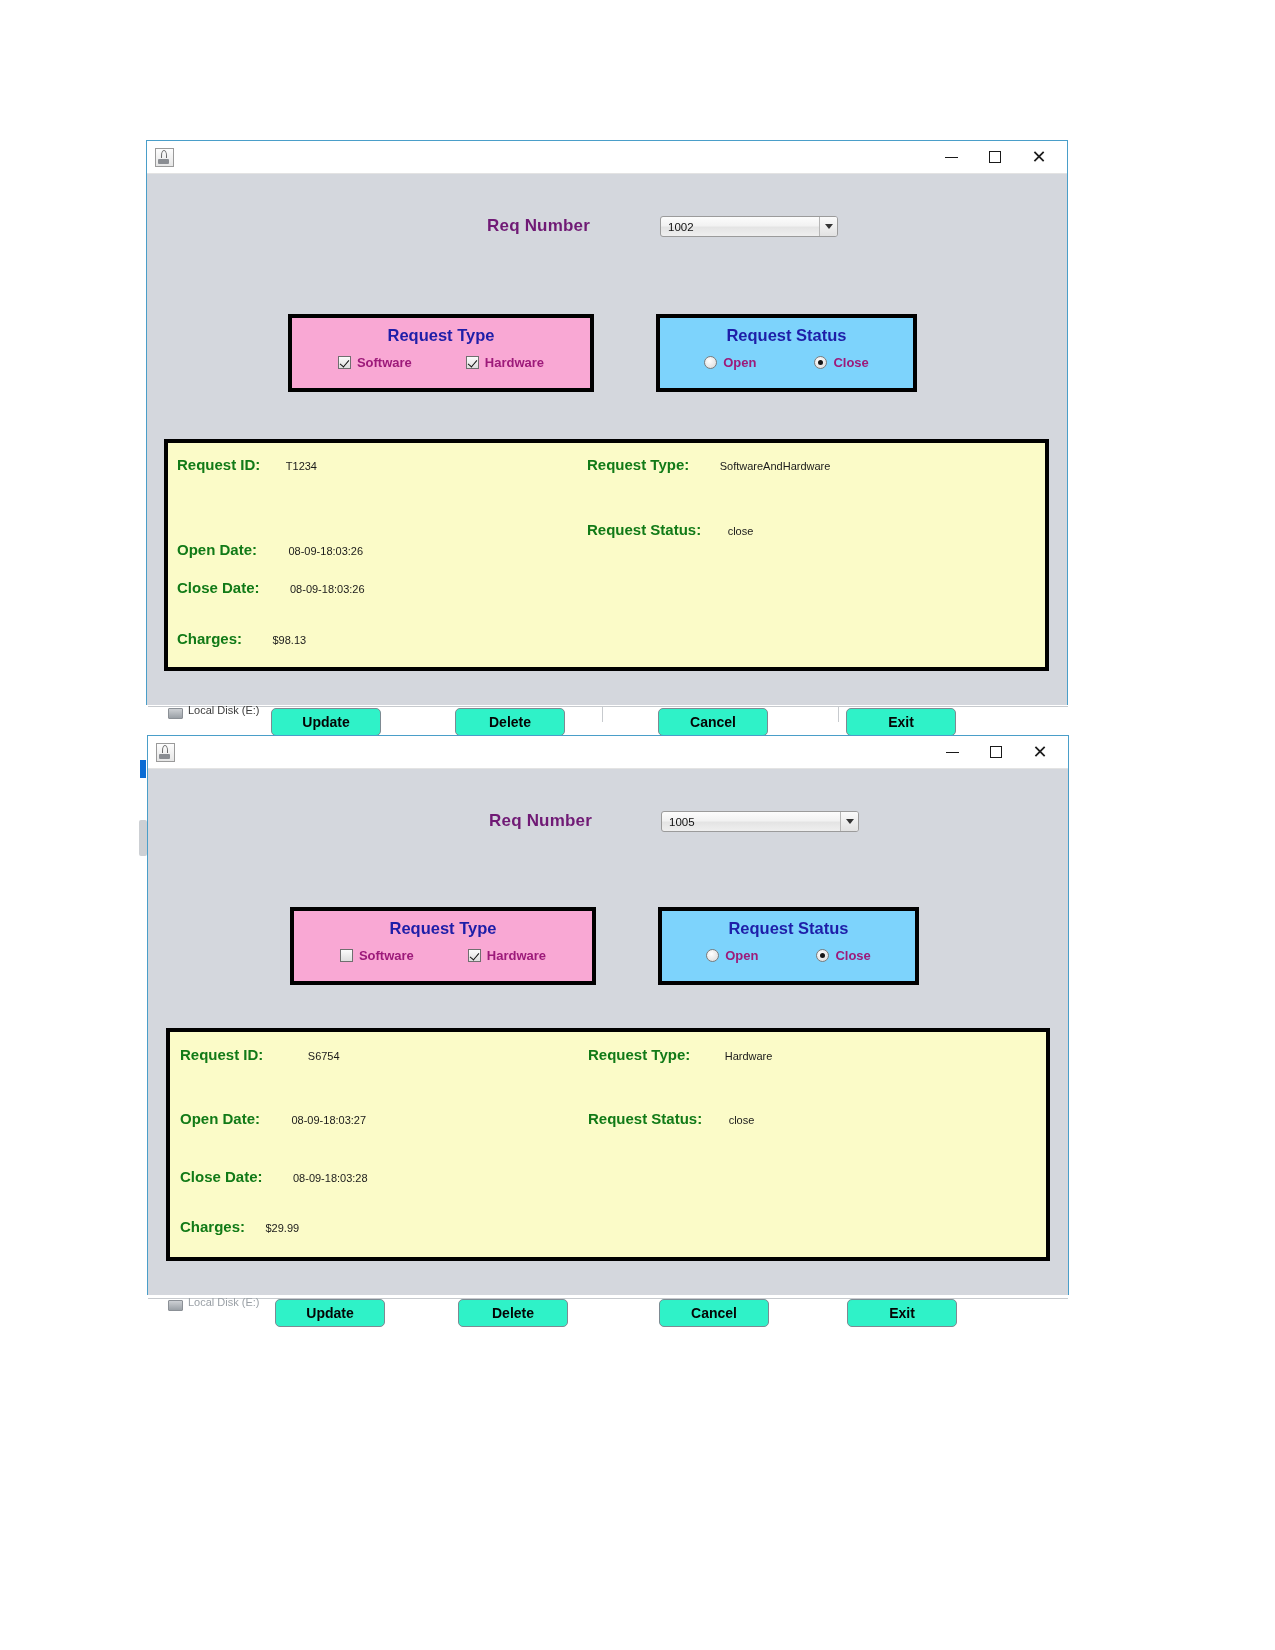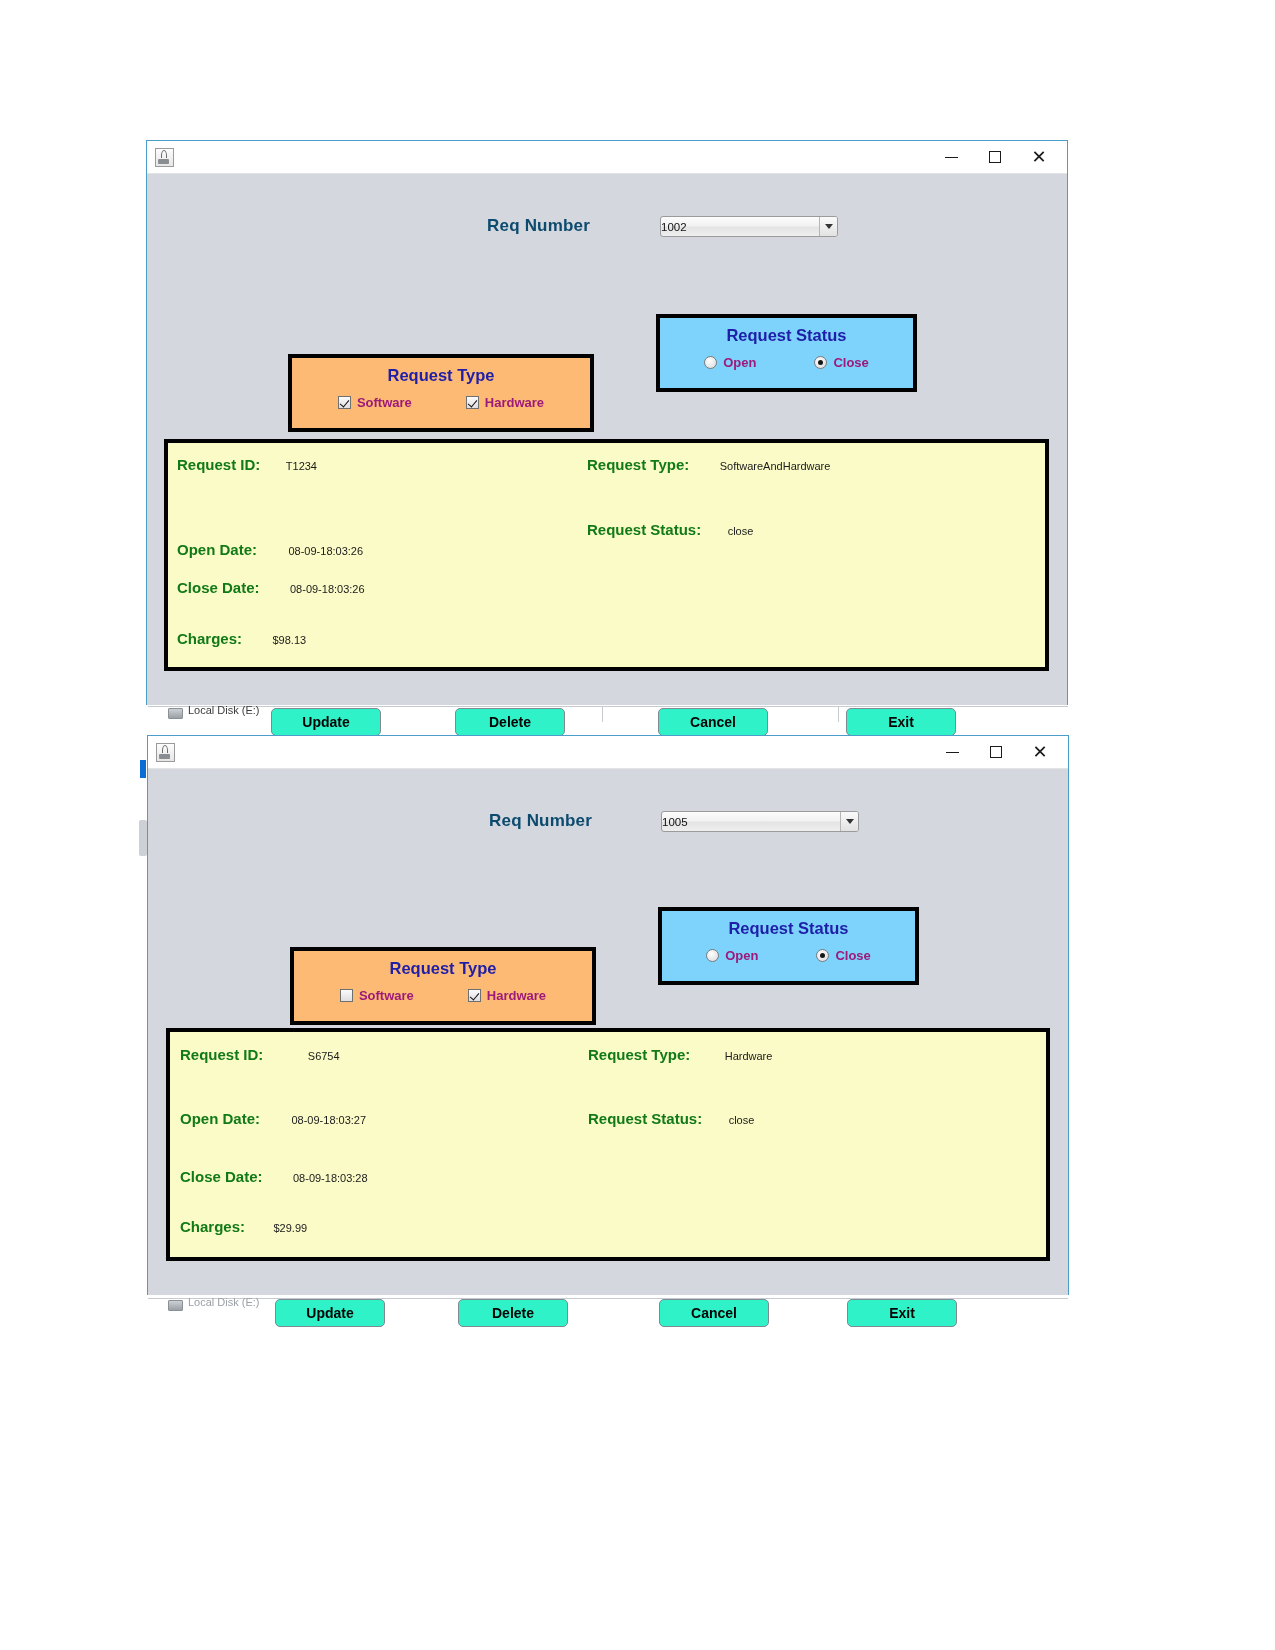--- a/index.html
+++ b/index.html
@@ -91,40 +91,41 @@
     position: relative;
     background: #d4d7dd;
     width: 100%;
     box-sizing: border-box;
   }
 
   
   .reqnum-label {
     position: absolute;
     font-weight: bold;
-    color: #0c4a6e;
+    color: #701a75;
     font-size: 17px;
     letter-spacing: .2px;
     white-space: nowrap;
   }
   .combo {
     position: absolute;
     height: 21px;
     box-sizing: border-box;
     border: 1px solid #9b9b9b;
     border-radius: 3px;
     background: linear-gradient(#fcfcfc 0%, #f2f2f2 45%, #e4e4e4 55%, #efefef 100%);
     display: flex;
     align-items: stretch;
     overflow: hidden;
   }
   .combo-value {
     flex: 1 1 auto;
     display: flex;
     align-items: center;
+    padding-left: 7px;
     font-size: 11.5px;
     color: #111;
     font-family: "Liberation Sans", sans-serif;
   }
   .combo-arrow {
     flex: 0 0 auto;
     width: 17px;
     border-left: 1px solid #b6b6b6;
     background: linear-gradient(#fafafa, #e2e2e2);
     display: flex;
@@ -139,21 +140,21 @@
     border-top: 5px solid #333;
   }
 
   
   .gpanel {
     position: absolute;
     border: 4px solid #000;
     box-sizing: border-box;
     padding-top: 8px;
   }
-  .gpanel.type   { background: #fdba74; margin-top: 40px; }
+  .gpanel.type   { background: #f9a8d4; }
   .gpanel.status { background: #7dd3fc; }
   .gpanel-title {
     text-align: center;
     font-weight: bold;
     font-size: 16.5px;
     color: #1e1ea8;
     margin-bottom: 10px;
   }
   .gpanel-row {
     display: flex;
@@ -442,21 +443,21 @@
       <div class="d-field" style="left:418px; top:78px;">
         <span class="d-key">Request Status:</span>
         <span class="d-val" style="margin-left:22px;">close</span>
       </div>
       <div class="d-field" style="left:10px; top:136px;">
         <span class="d-key">Close Date:</span>
         <span class="d-val" style="margin-left:26px;">08-09-18:03:28</span>
       </div>
       <div class="d-field" style="left:10px; top:186px;">
         <span class="d-key">Charges:</span>
-        <span class="d-val" style="margin-left:24px;">$29.99</span>
+        <span class="d-val" style="margin-left:16px;">$29.99</span>
       </div>
     </div>
 
     <div class="abtn" style="left:127px; top:530px; width:110px;">Update</div>
     <div class="abtn" style="left:310px; top:530px; width:110px;">Delete</div>
     <div class="abtn" style="left:511px; top:530px; width:110px;">Cancel</div>
     <div class="abtn" style="left:699px; top:530px; width:110px;">Exit</div>
   </div>
 </div>
 

